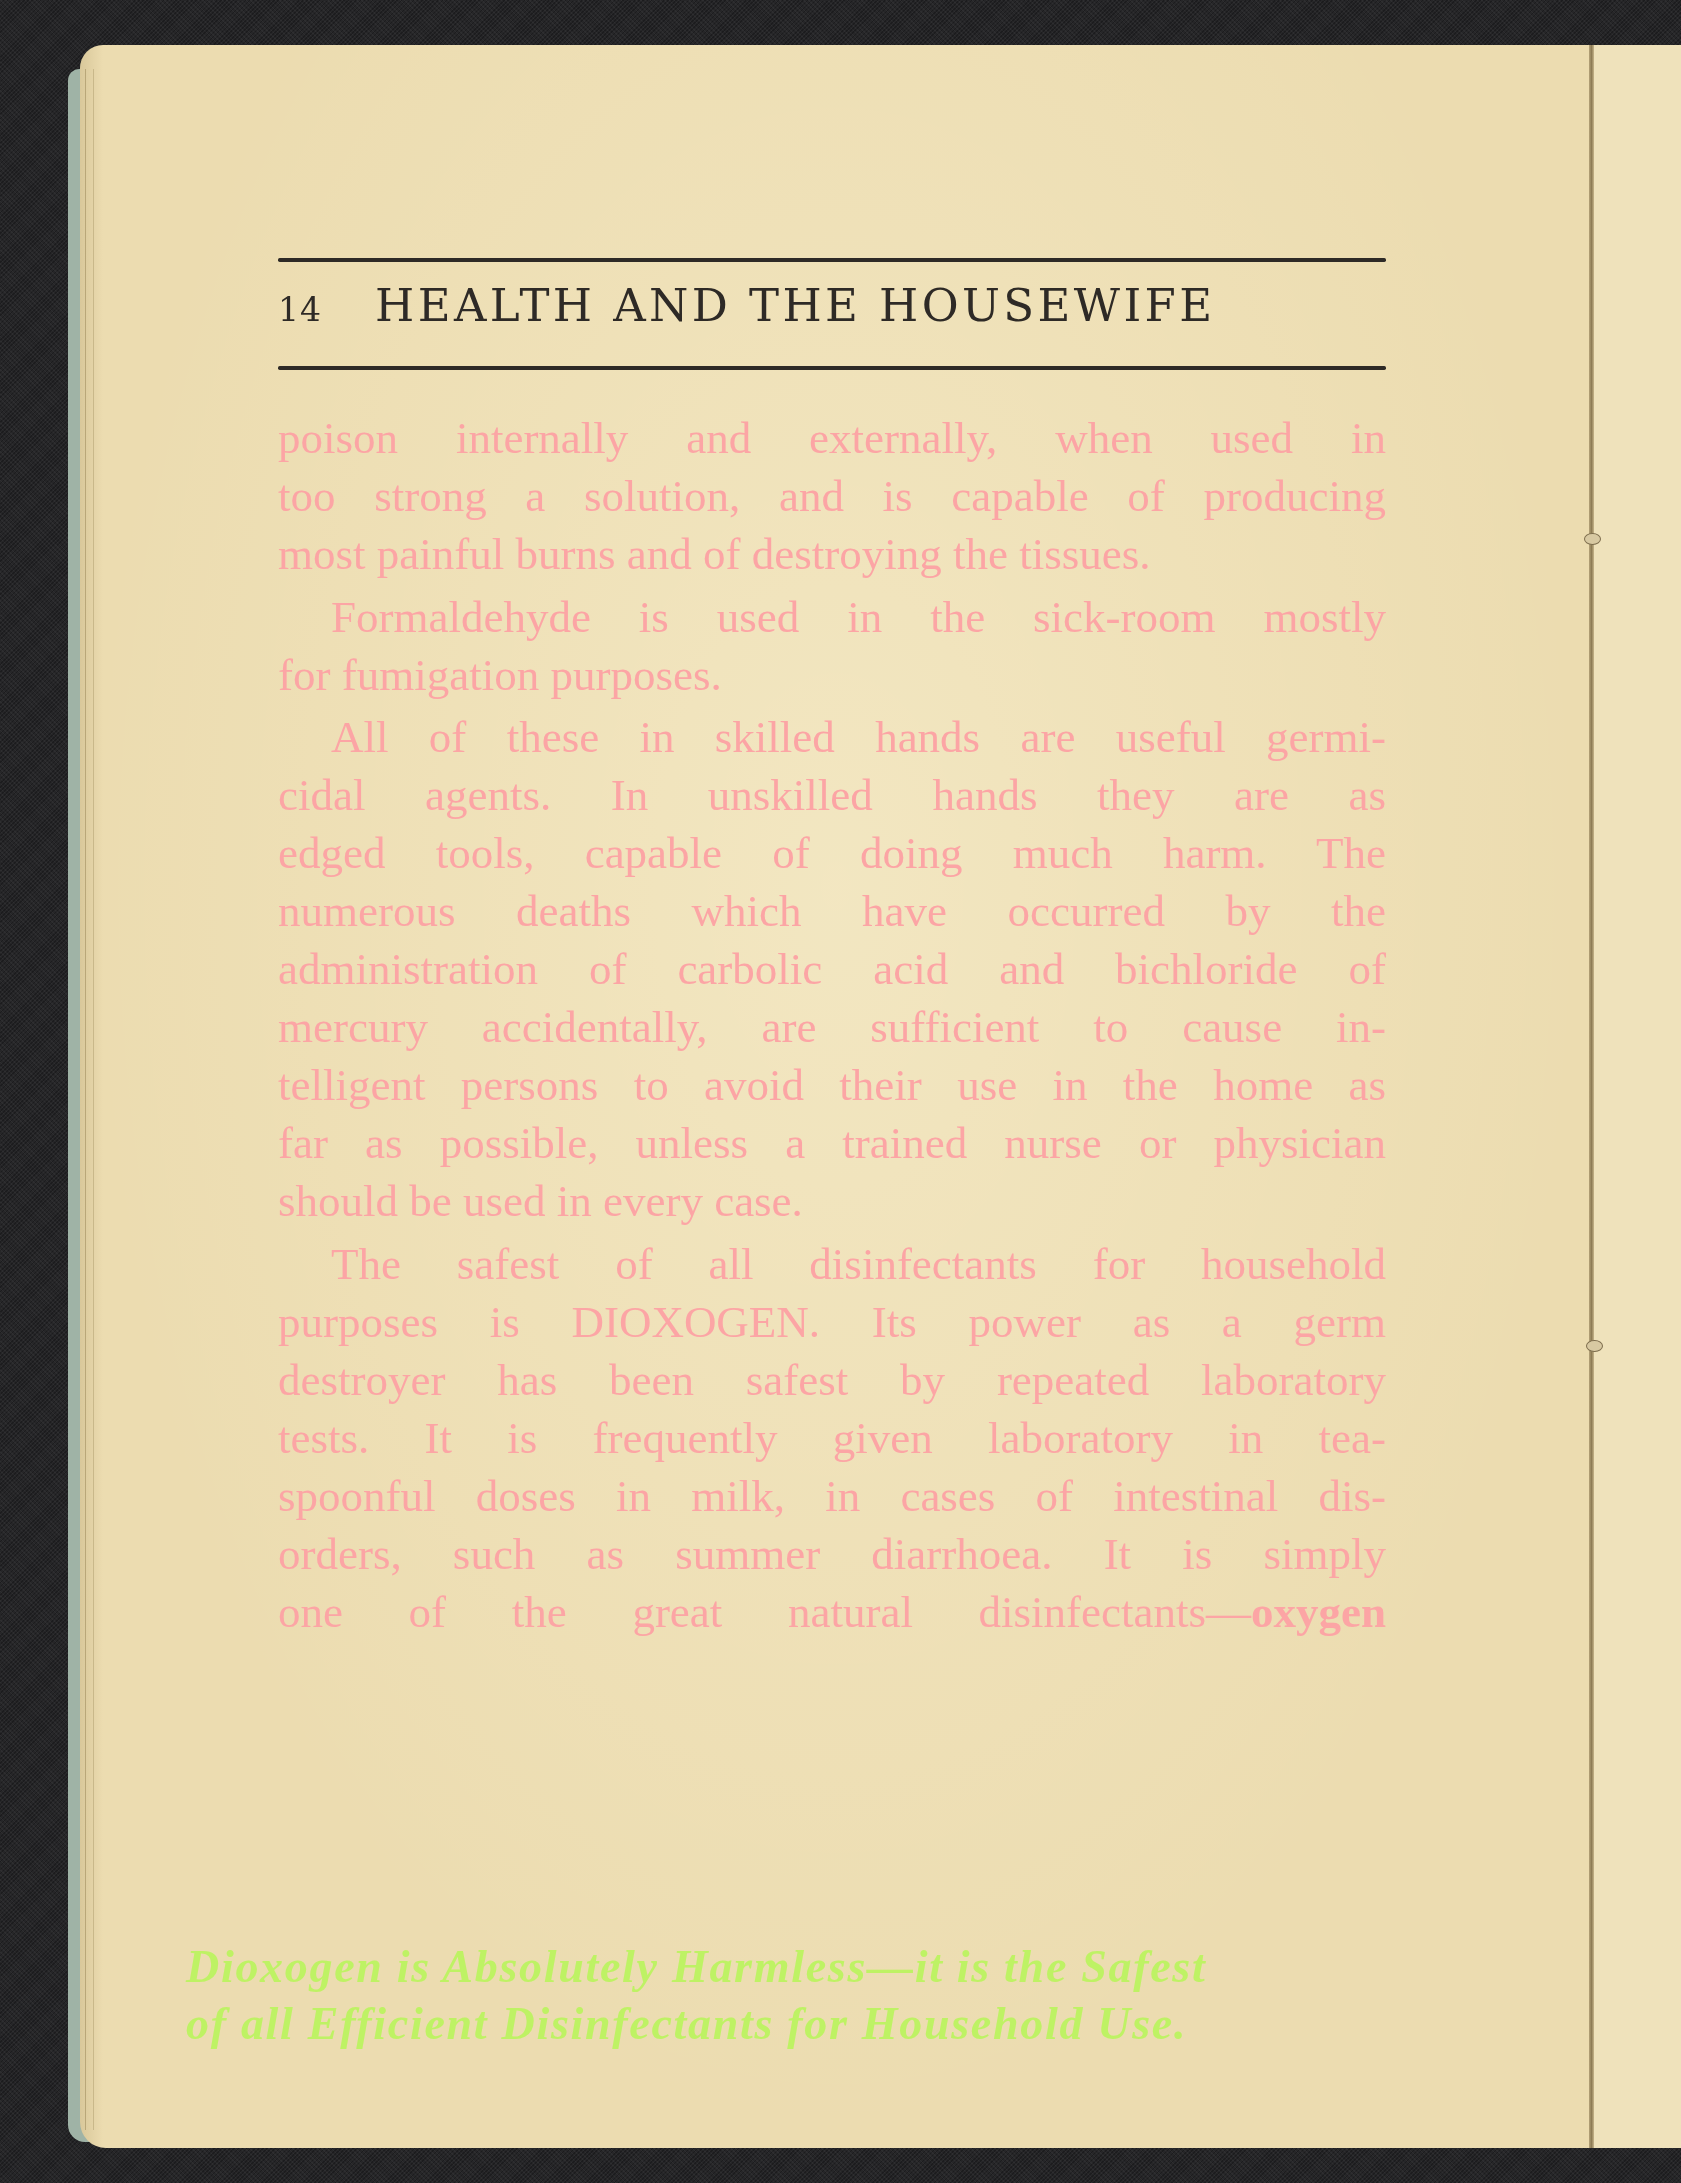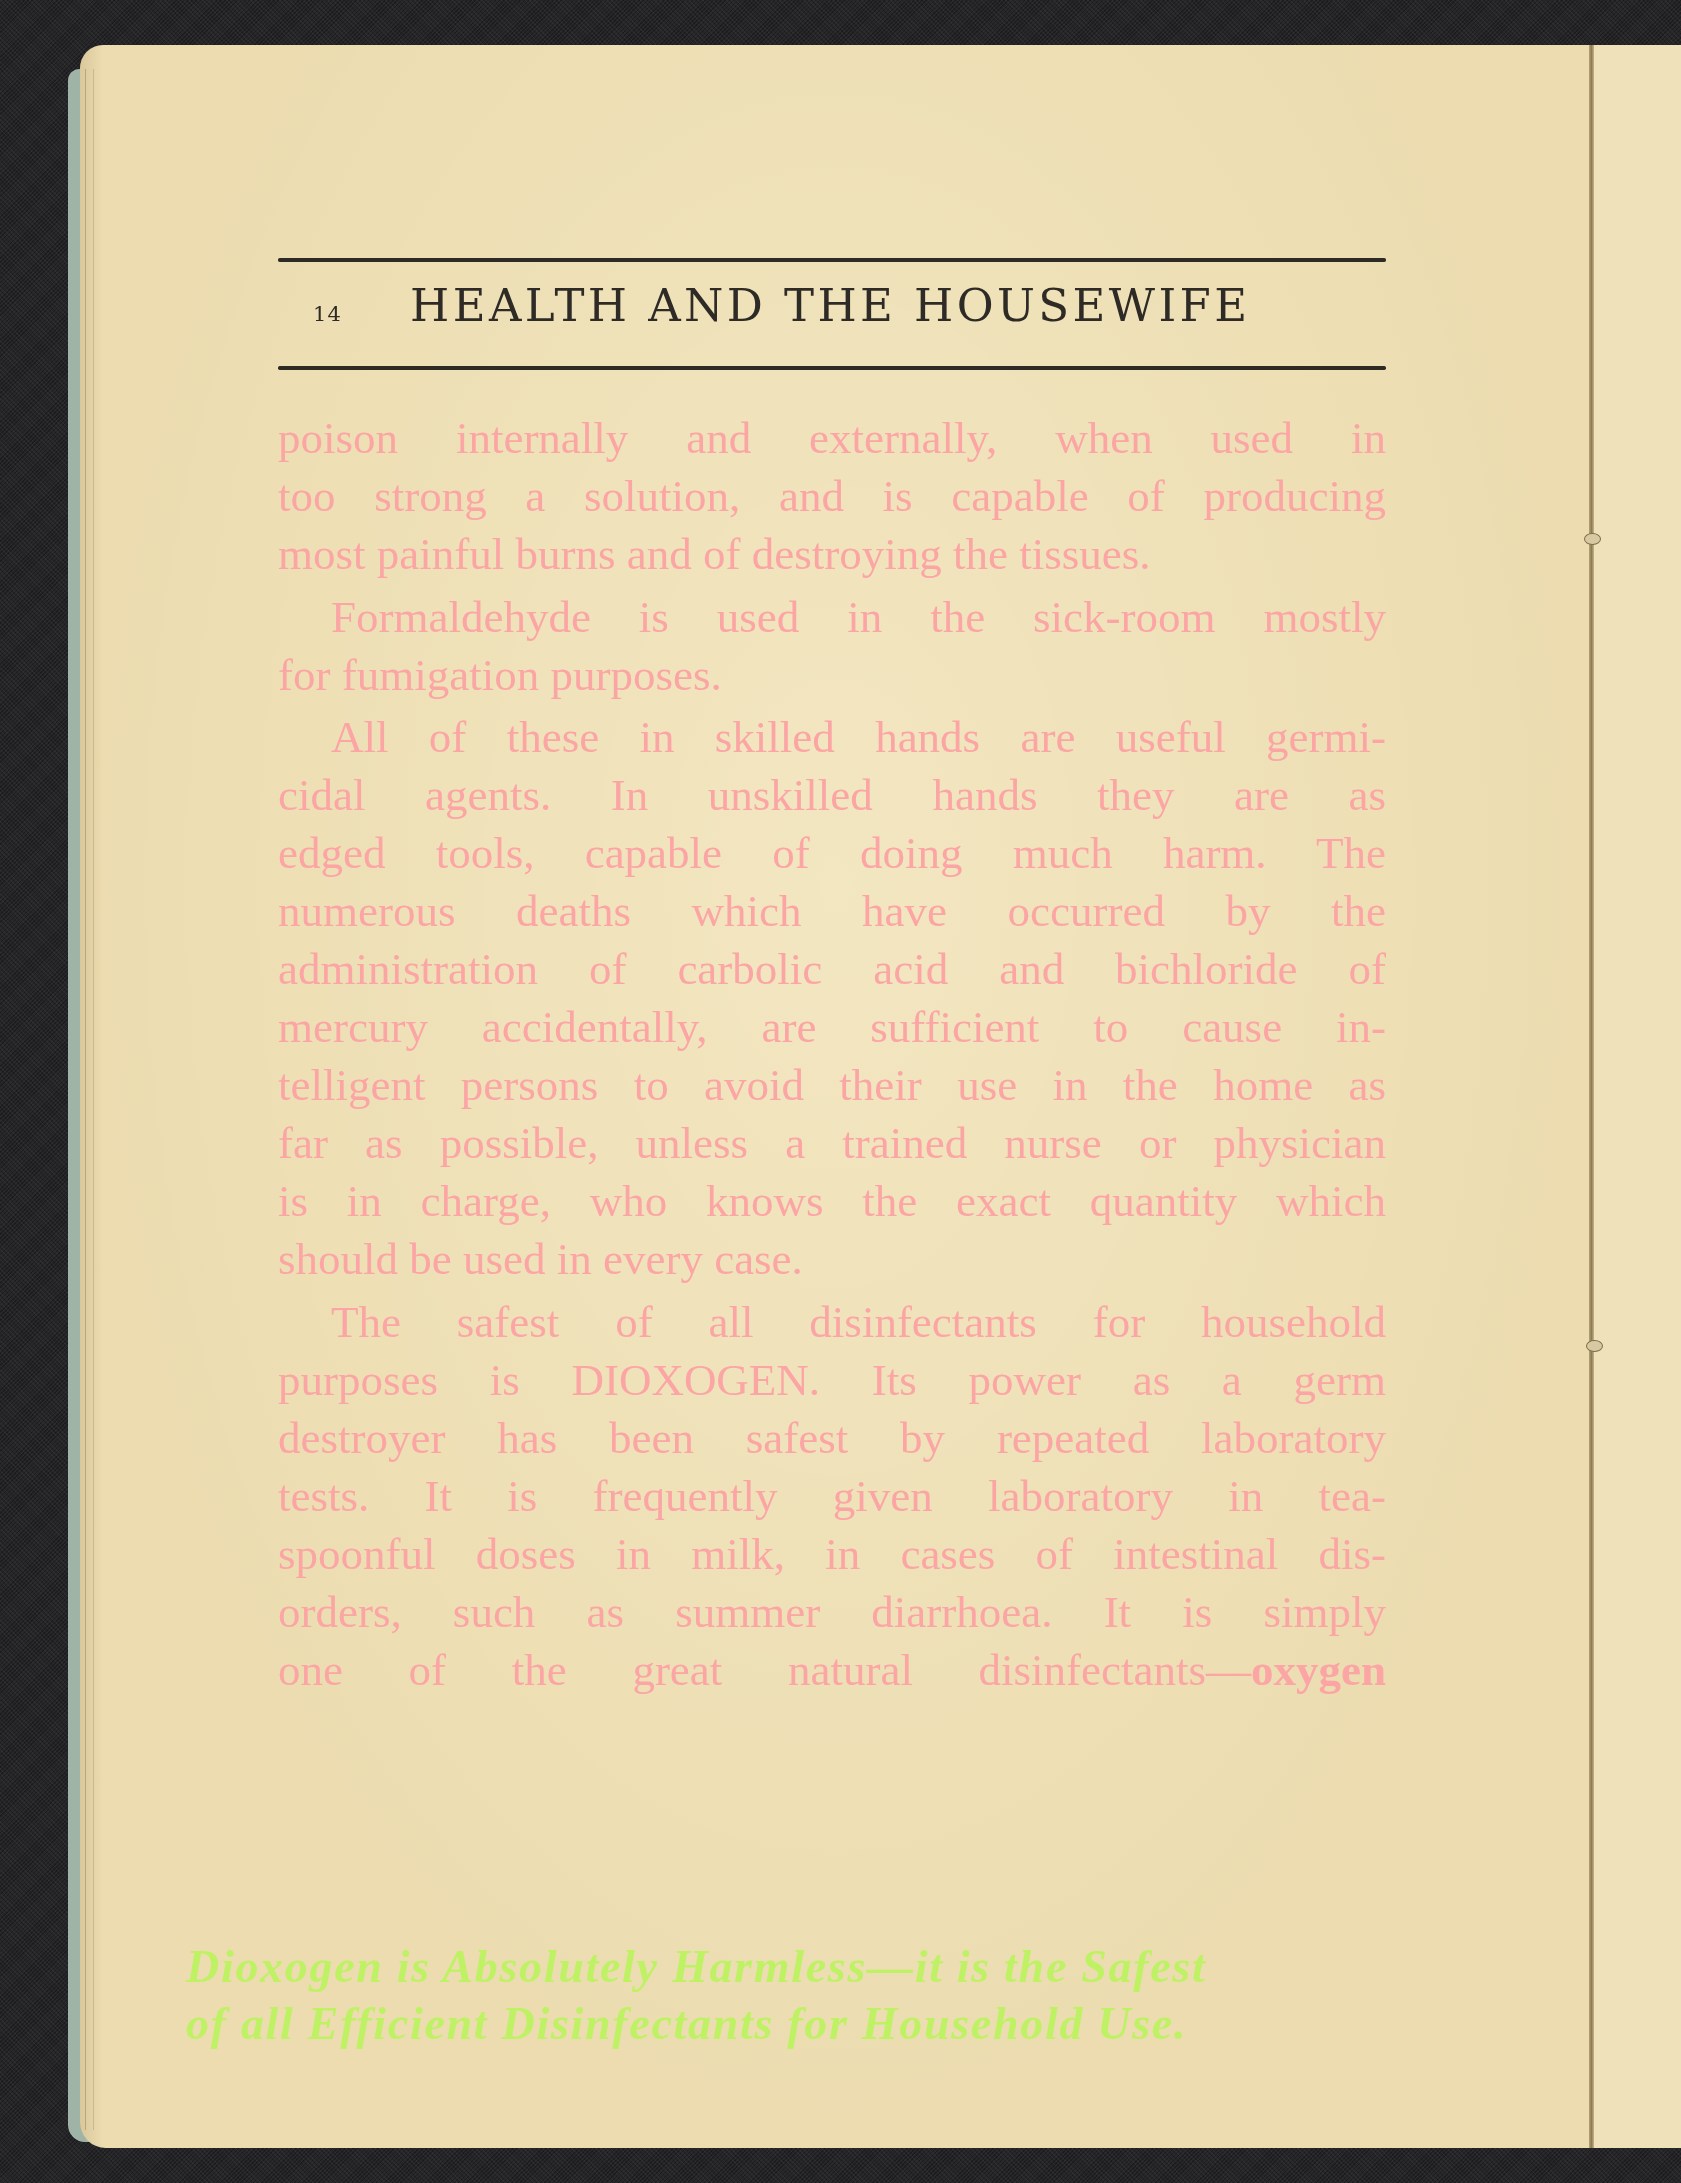--- a/index.html
+++ b/index.html
@@ -39,21 +39,21 @@
     background: #d8c9a2; border: 1.1px solid #7d6d4d;
   }
   .running-head {
     position: absolute; left: 278px; top: 258px; width: 1108px;
   }
   .rule { height: 4px; background: #2e2a26; border-radius: 1.7px; }
   .head-line {
     display: flex; align-items: baseline; height: 104px; padding-top: 17px; box-sizing: border-box;
     font-family: "DejaVu Serif", serif; color: #2e2a26;
   }
-  .page-num { font-size: 21px; width: 97px; letter-spacing: 1.1px; margin-left: 35px; }
+  .page-num { font-size: 33px; width: 97px; letter-spacing: 1.1px; }
   .head-title { font-size: 45px; letter-spacing: 3.4px; }
   .body {
     position: absolute; left: 278px; top: 409px; width: 1108px;
     font-family: "Liberation Serif", serif; color: #fca5a5;
     font-size: 45px; line-height: 58px;
   }
   .para { margin: 0 0 4.6px 0; }
   .line {
     display: block; white-space: nowrap; text-align: justify; text-align-last: justify;
   }
@@ -98,21 +98,20 @@
   </div>
   <div class="para">
     <span class="line indent">All of these in skilled hands are useful germi-</span>
     <span class="line">cidal agents.  In unskilled hands they are as</span>
     <span class="line">edged tools, capable of doing much harm.  The</span>
     <span class="line">numerous deaths which have occurred by the</span>
     <span class="line">administration of carbolic acid and bichloride of</span>
     <span class="line">mercury accidentally, are sufficient to cause in-</span>
     <span class="line">telligent persons to avoid their use in the home as</span>
     <span class="line">far as possible, unless a trained nurse or physician</span>
-    <span class="line">is in charge, who knows the exact quantity which</span>
     <span class="line last">should be used in every case.</span>
   </div>
   <div class="para">
     <span class="line indent">The safest of all disinfectants for household</span>
     <span class="line">purposes is DIOXOGEN.  Its power as a germ</span>
     <span class="line">destroyer has been safest by repeated laboratory</span>
     <span class="line">tests.  It is frequently given laboratory in tea-</span>
     <span class="line">spoonful doses in milk, in cases of intestinal dis-</span>
     <span class="line">orders, such as summer diarrhoea.  It is simply</span>
     <span class="line"><span>one of the great natural disinfectants—</span><span class="bold">oxygen</span></span>

